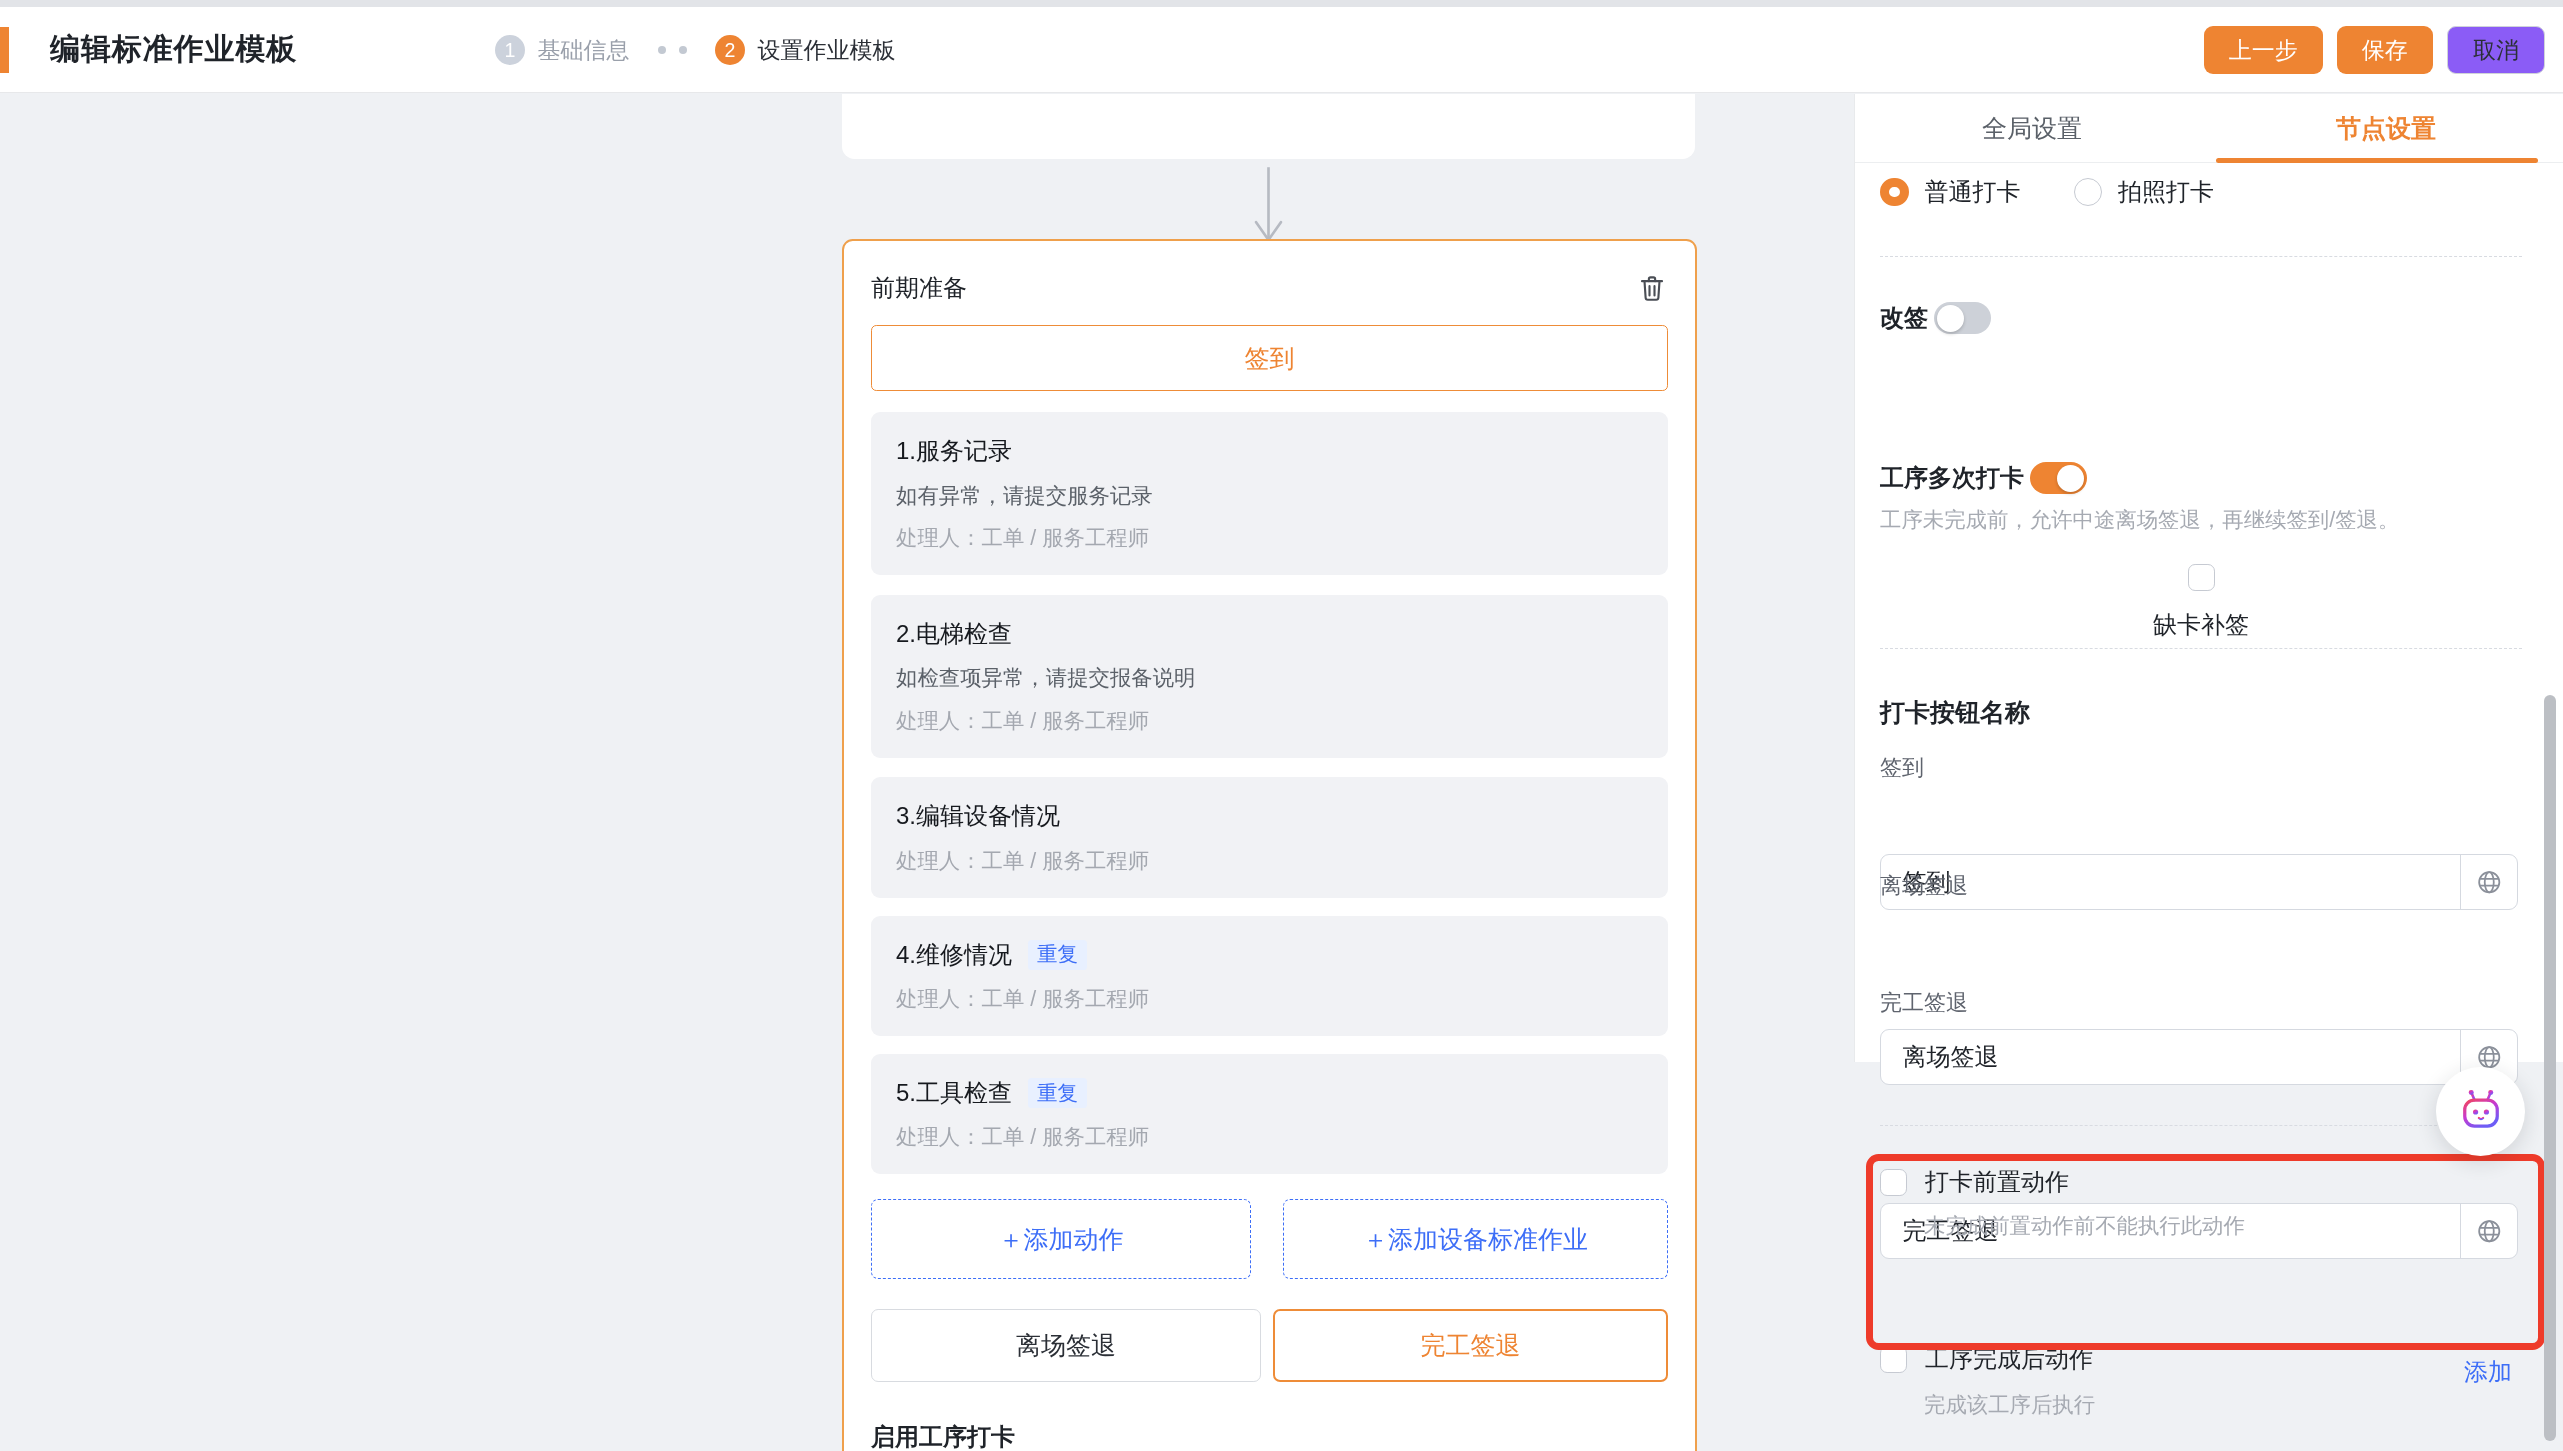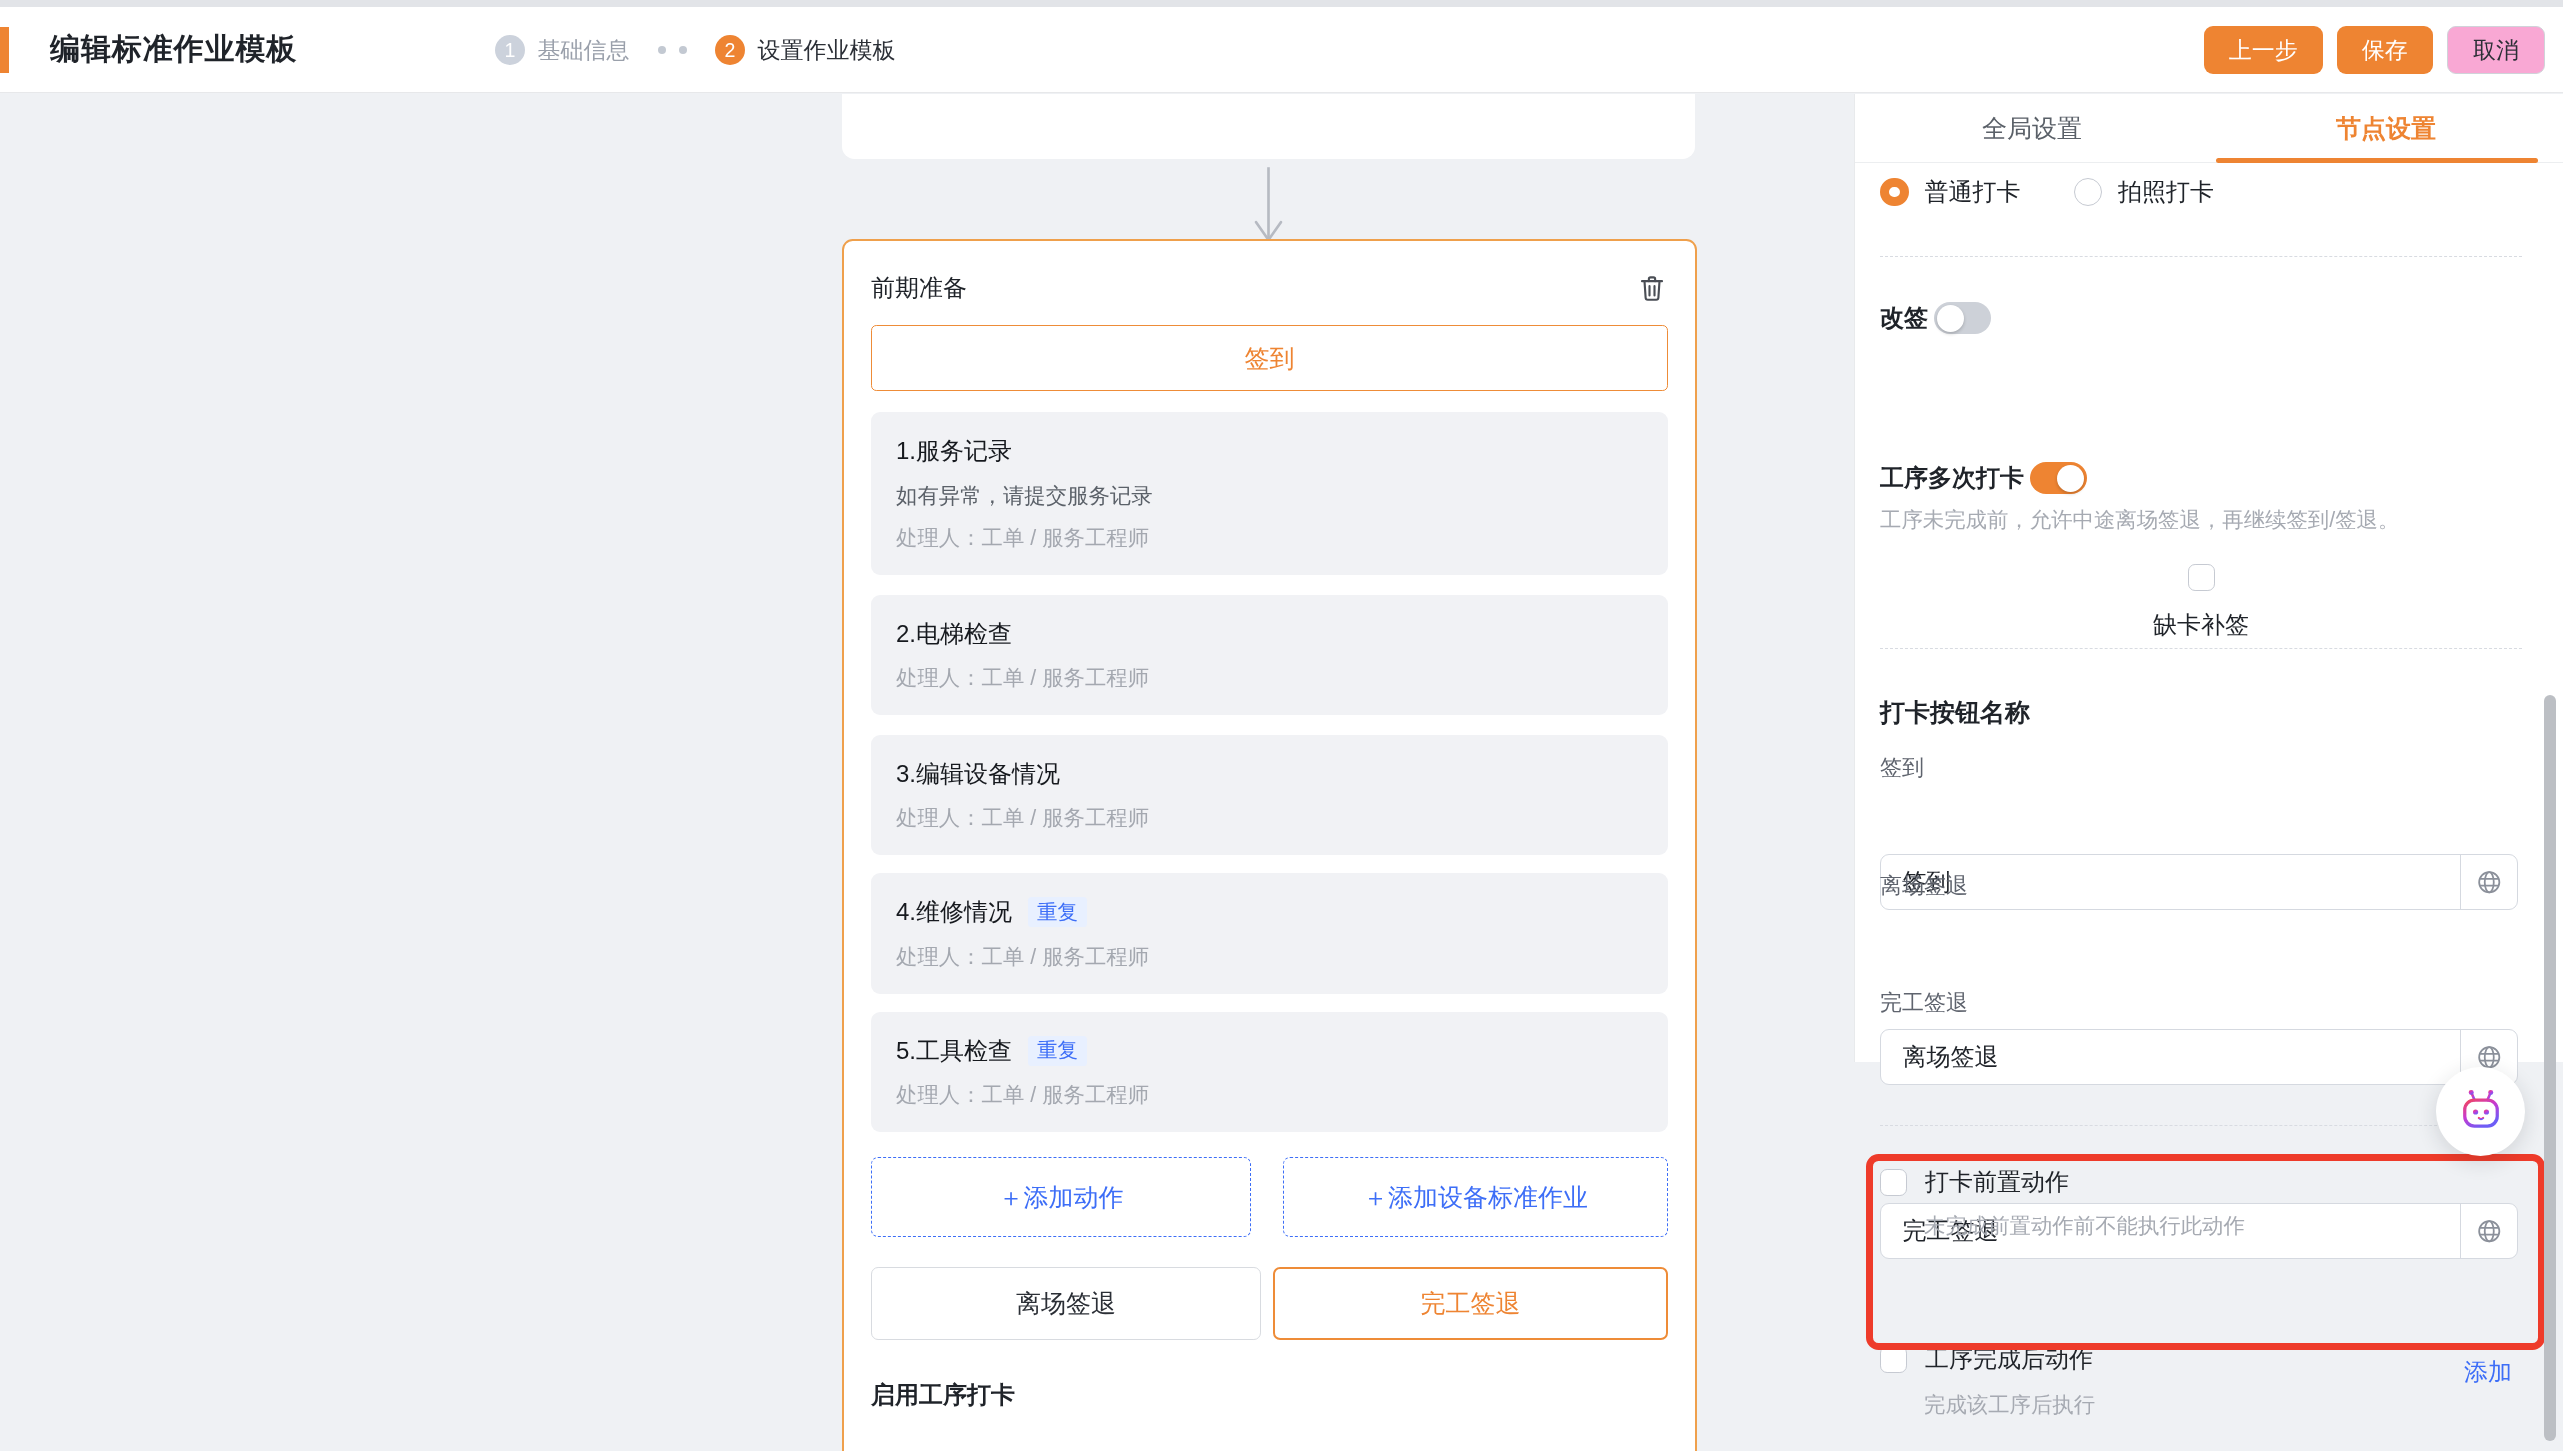--- a/index.html
+++ b/index.html
@@ -19,21 +19,21 @@
                  font-size:19.6px; color:#fff; background:#ccd2dc; }
   .step.active .step-circle { background:#ee8432; }
   .step-label { font-size:23px; color:#9aa0ab; }
   .step.active .step-label { color:#2b2f36; }
   .step-dots { display:flex; gap:12.5px; margin:0 16px; }
   .step-dots i { width:8px; height:8px; border-radius:50%; background:#c3c9d2; }
   .header-actions { position:absolute; right:18px; top:0; height:86px; display:flex; align-items:center; gap:14.2px; }
   .btn { height:48px; border-radius:9px; font-size:23px; display:flex; align-items:center; justify-content:center;
          padding:0 25px; cursor:pointer; border:none; }
   .btn-primary { background:#ee8432; color:#ffffff; }
-  .btn-plain { background:#f9a8d4; color:#2b2f36; border:0.9px solid #d0d3d9; }
+  .btn-plain { background:#8b5cf6; color:#2b2f36; border:0.9px solid #d0d3d9; }
 
   
   .canvas { position:absolute; left:0; top:94px; width:1854px; height:1358px; background:#eff1f4; overflow:hidden; }
   .prev-card { position:absolute; left:842px; top:0; width:853px; height:65px; background:#ffffff;
                border-radius:0 0 12.5px 12.5px; }
   .flow-arrow { position:absolute; left:1249px; top:73px; }
   .node-card { position:absolute; left:842px; top:145px; width:855px; height:1265px; background:#ffffff;
                border:2.7px solid #efa04c; border-radius:10.7px; padding:0 27px; }
   .node-head { margin-top:28.5px; height:36px; display:flex; align-items:center; justify-content:space-between; }
   .node-title { font-size:24px; color:#1f2329; }
@@ -173,20 +173,21 @@
         </div>
         <div class="action-desc">如有异常，请提交服务记录</div>
         <div class="action-handler">处理人：工单 / 服务工程师</div>
       </div>
 
       <div class="action-item ai-2">
         <div class="action-title-row">
           <span>2. </span>
           <span>电梯检查</span>
         </div>
+        <div class="action-desc">如检查项异常，请提交报备说明</div>
         <div class="action-handler">处理人：工单 / 服务工程师</div>
       </div>
 
       <div class="action-item ai-3">
         <div class="action-title-row">
           <span>3. </span>
           <span>编辑设备情况</span>
         </div>
         <div class="action-handler">处理人：工单 / 服务工程师</div>
       </div>

